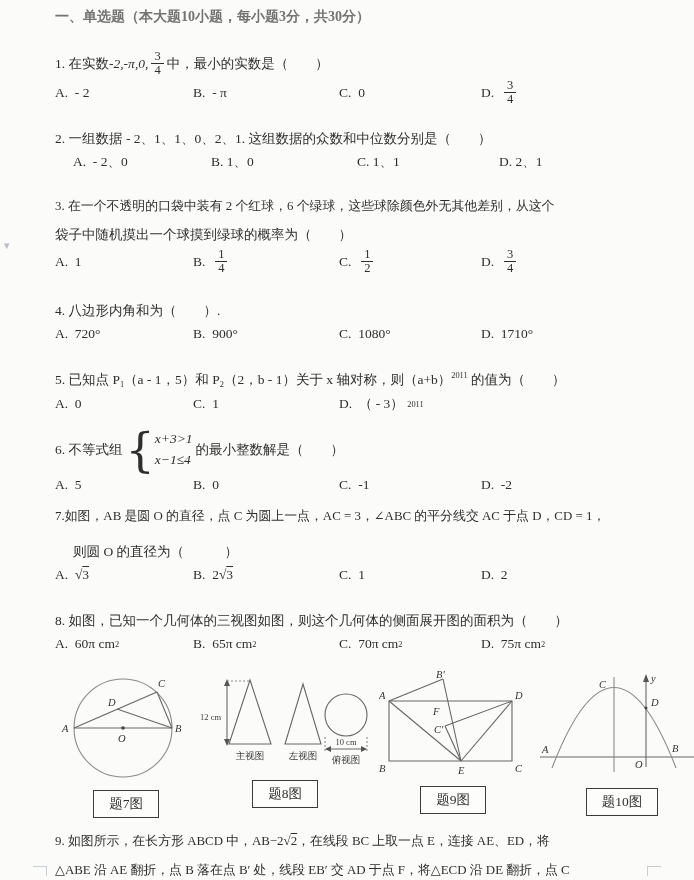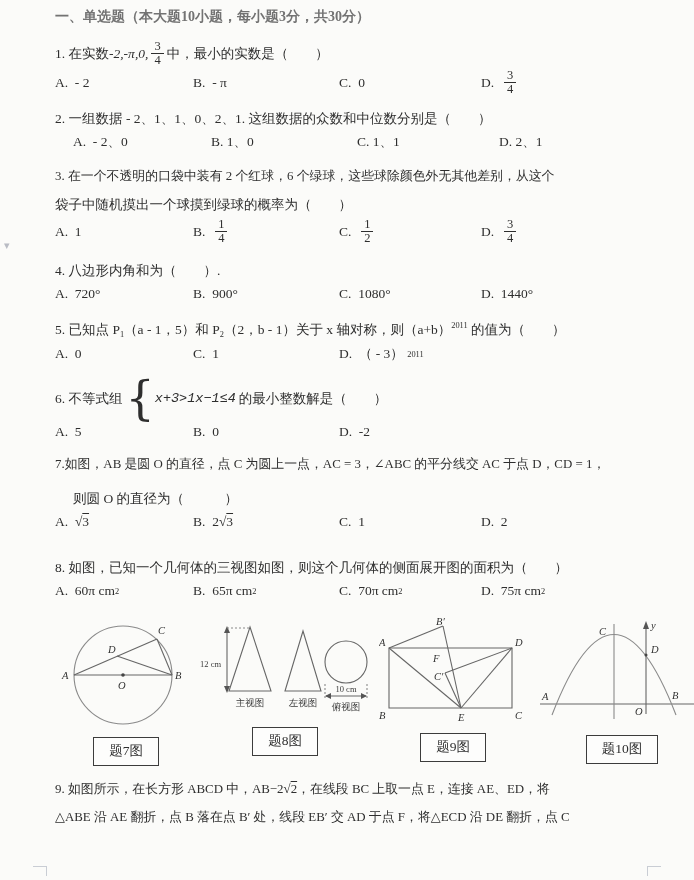--- a/index.html
+++ b/index.html
@@ -4,38 +4,38 @@
 <style>
   html,body{margin:0;padding:0;background:#e8e8e8;}
   .page{
     position:relative;width:694px;height:880px;margin:0 auto;
     background:#fbfbf9;color:#2e2e2e;overflow:hidden;
     font-family:"Liberation Serif","DejaVu Serif",serif;
     font-size:13.5px;line-height:1.35;
   }
   .content{padding:8px 28px 0 55px;}
   .hdr{font-weight:bold;font-size:14px;color:#737373;}
-  .stem{margin-top:13px;white-space:nowrap;}
+  .stem{margin-top:23px;white-space:nowrap;}
   .stem.row{display:flex;align-items:center;}
   .tight{font-size:12.9px;}
   .indent{padding-left:18px;}
   .opts{
     display:grid;grid-template-columns:138px 146px 142px auto;
     margin-top:1px;align-items:center;min-height:26px;
   }
   .opts .cell{display:flex;align-items:center;white-space:pre;}
   .it{font-style:italic;}
   .frac{display:inline-block;text-align:center;line-height:1.08;font-size:12.5px;margin:0 3px;vertical-align:middle;}
   .frac .fn{display:block;border-bottom:1px solid #2e2e2e;padding:0 3px;}
   .frac .fd{display:block;padding:0 3px;}
   sub{font-size:0.62em;}
   sup{font-size:0.62em;}
   .sys{display:inline-flex;align-items:center;margin:0 3px;}
   .sys .br{font-size:46px;font-weight:300;line-height:0.85;font-family:"DejaVu Serif",serif;color:#2e2e2e;}
-  .sys .ln{display:flex;font-size:13.5px;line-height:1.55;font-family:Liberation Mono, monospace;}
+  .sys .ln{display:flex;flex-direction:column;font-size:13.5px;line-height:1.55;}
   .sqrt{white-space:nowrap;}
   .sqrt .rad{text-decoration:overline;}
   .figs{display:flex;align-items:flex-start;gap:9px;margin:14px 0 0 6px;}
   .fig{display:flex;flex-direction:column;align-items:center;}
   .cap{
     border:1.5px solid #3c3c3c;padding:4px 15px;margin-top:5px;
     font-size:13.5px;background:#fdfdfc;white-space:nowrap;
   }
   svg .ln1{stroke:#666;stroke-width:1.1;fill:none;}
   svg .ln2{stroke:#8a8a8a;stroke-width:1.1;fill:none;}
@@ -88,21 +88,21 @@
       <span class="cell"><span>B.  </span><span class="frac"><span class="fn">1</span><span class="fd">4</span></span></span>
       <span class="cell"><span>C.  </span><span class="frac"><span class="fn">1</span><span class="fd">2</span></span></span>
       <span class="cell"><span>D.  </span><span class="frac"><span class="fn">3</span><span class="fd">4</span></span></span>
     </div>
 
     <div class="stem">4. 八边形内角和为（　　）.</div>
     <div class="opts">
       <span class="cell">A.  720°</span>
       <span class="cell">B.  900°</span>
       <span class="cell">C.  1080°</span>
-      <span class="cell">D.  1440°</span>
+      <span class="cell">D.  1710°</span>
     </div>
 
     <div class="stem">
       <span>5. 已知点 P</span><sub>1</sub><span>（a - 1，5）和 P</span><sub>2</sub><span>（2，b - 1）关于 x 轴对称，则（a+b）</span><sup>2011</sup><span> 的值为（　　）</span>
     </div>
     <div class="opts">
       <span class="cell">A.  0</span>
       <span class="cell">C.  1</span>
       <span class="cell"><span>D.  （ - 3） </span><sup>2011</sup></span>
     </div>
@@ -114,20 +114,21 @@
           <span class="ln">
             <span class="it">x+3&gt;1</span>
             <span class="it">x−1≤4</span>
           </span>
         </span>
       <span>的最小整数解是（　　）</span>
     </div>
     <div class="opts">
       <span class="cell">A.  5</span>
       <span class="cell">B.  0</span>
+      <span class="cell">C.  -1</span>
       <span class="cell">D.  -2</span>
     </div>
 
     <div class="stem tight" style="margin-top:10px">7.如图，AB 是圆 O 的直径，点 C 为圆上一点，AC = 3，∠ABC 的平分线交 AC 于点 D，CD = 1，</div>
     <div class="stem indent" style="margin-top:17px">则圆 O 的直径为（　　　）</div>
     <div class="opts">
       <span class="cell"><span>A.  </span><span class="sqrt">√<span class="rad">3</span></span></span>
       <span class="cell"><span>B.  </span><span>2</span><span class="sqrt">√<span class="rad">3</span></span></span>
       <span class="cell">C.  1</span>
       <span class="cell">D.  2</span>

